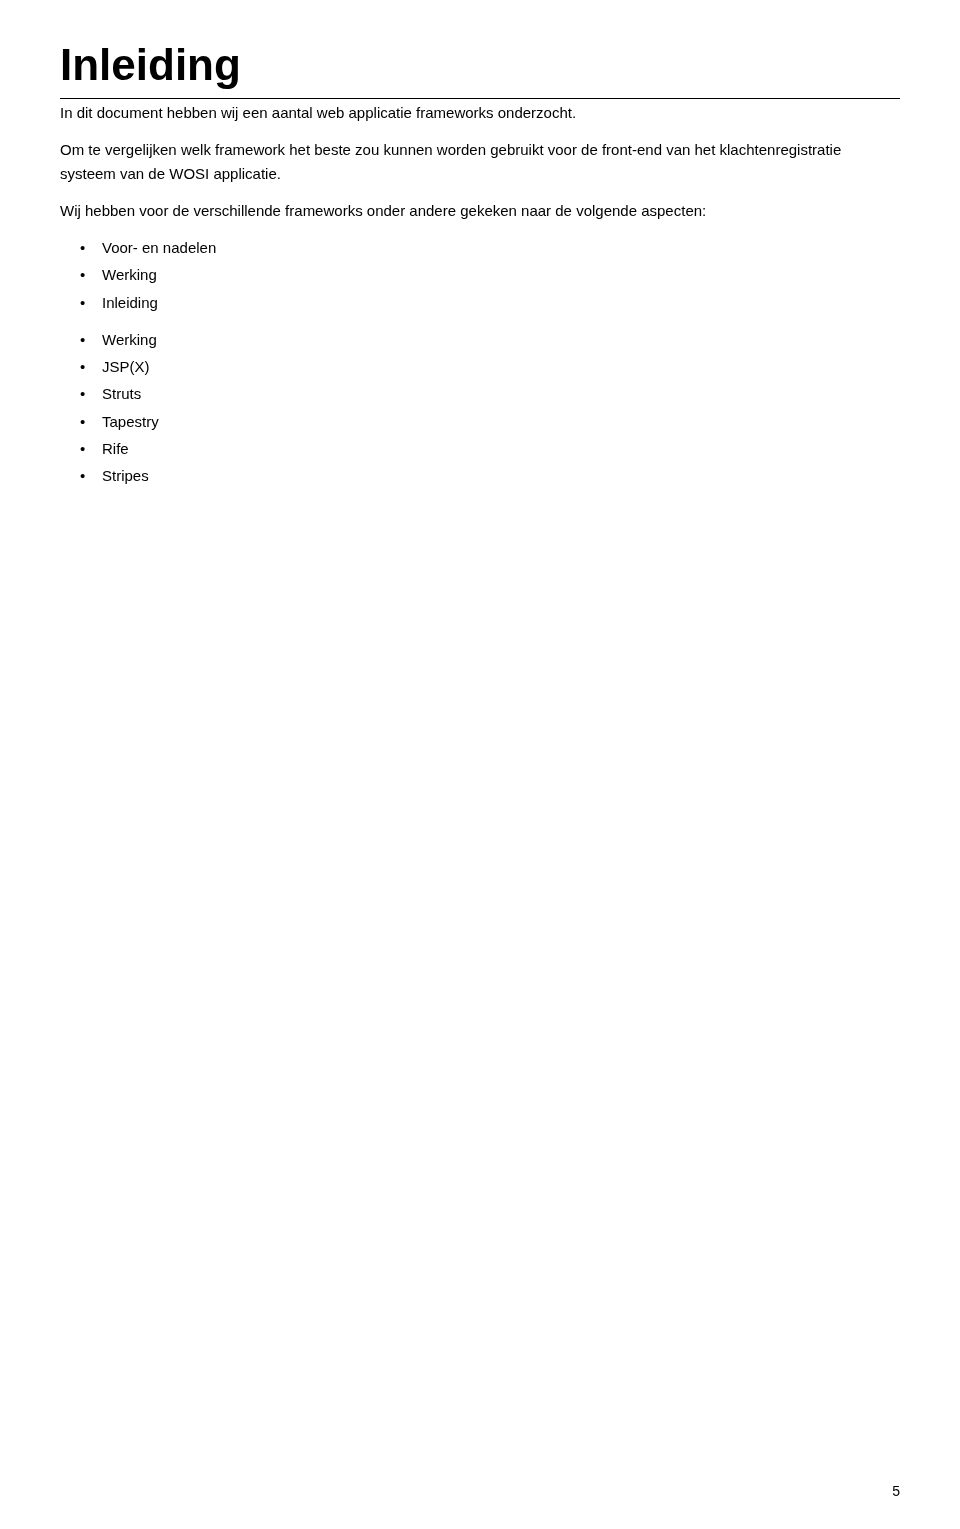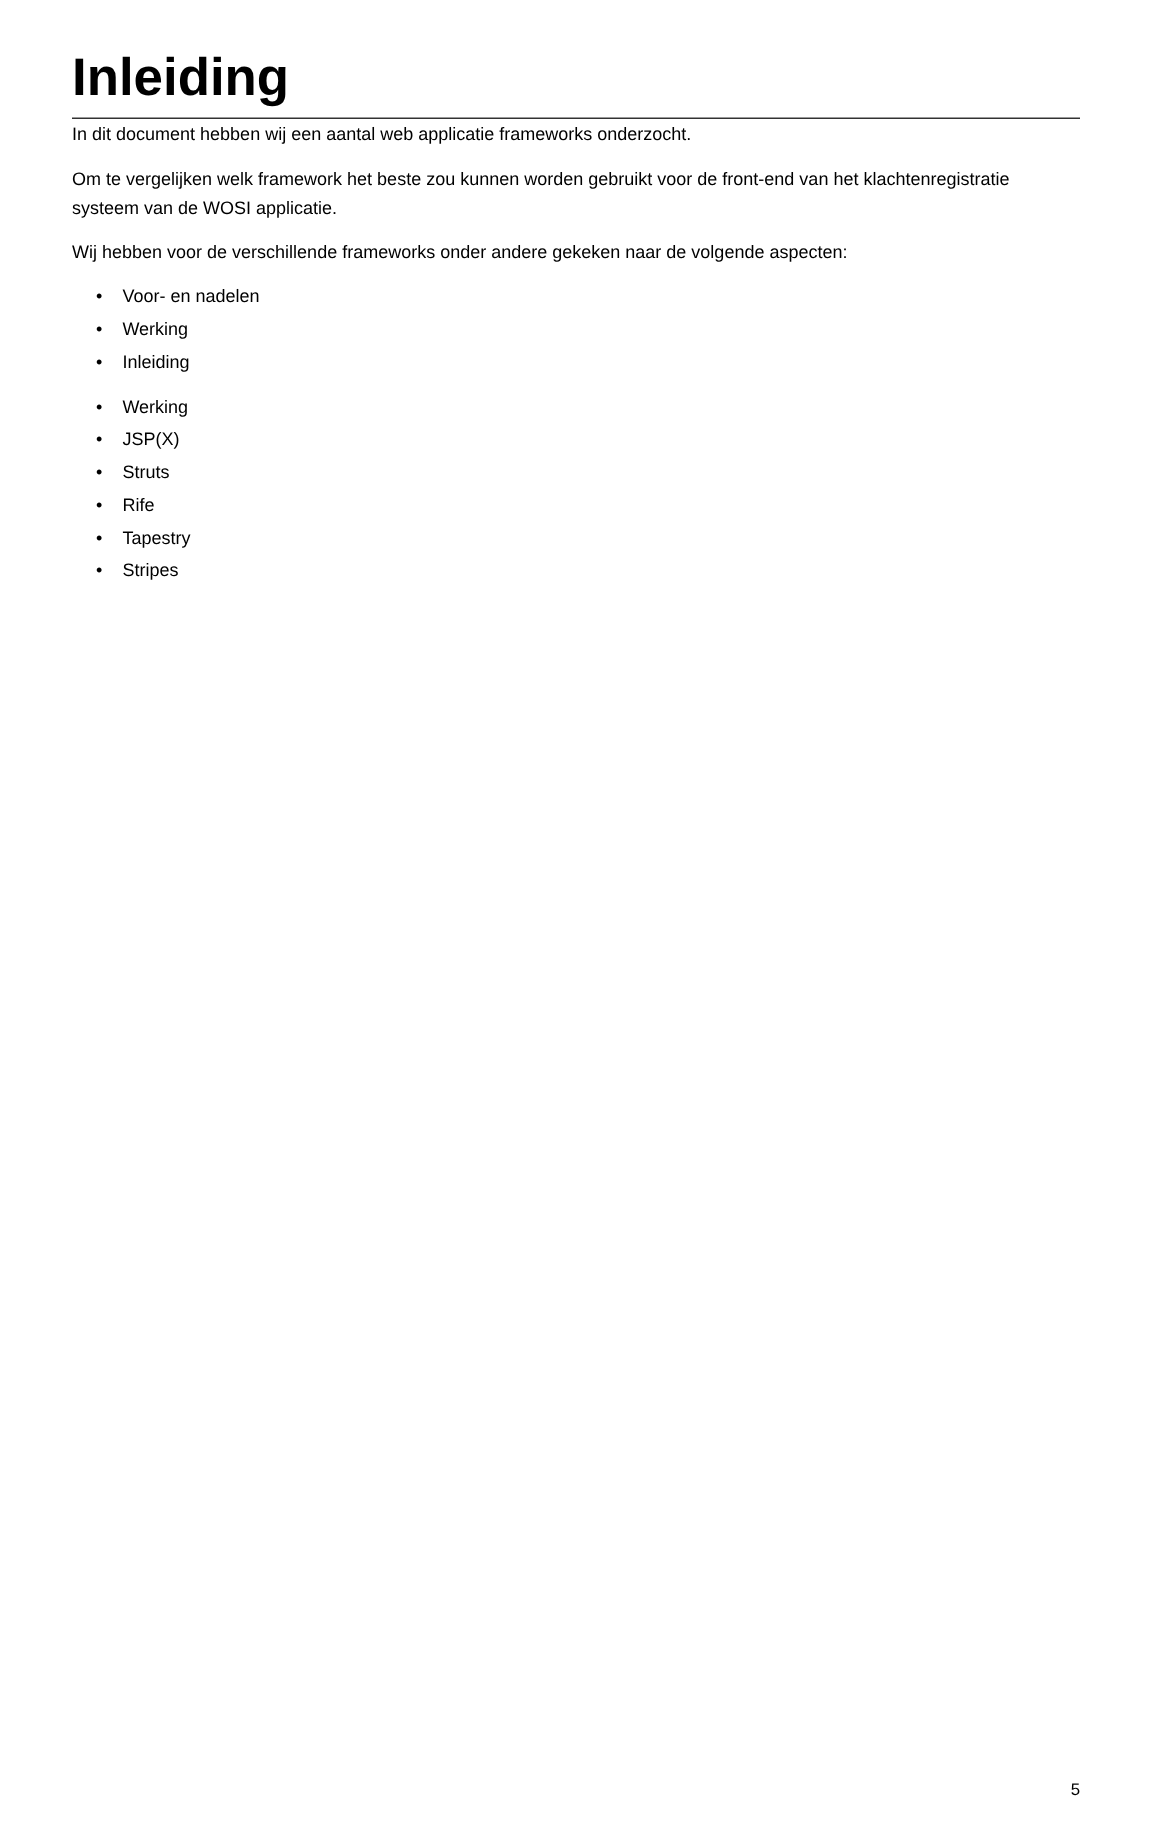--- a/index.html
+++ b/index.html
@@ -91,22 +91,22 @@
       <li>Voor- en nadelen</li>
       <li>Werking</li>
       <li>Inleiding</li>
     </ul>
 
 
     <ul class="bullet-list">
       <li>Werking</li>
       <li>JSP(X)</li>
       <li>Struts</li>
+      <li>Tapestry</li>
       <li>Rife</li>
-      <li>Tapestry</li>
       <li>Stripes</li>
     </ul>
 
   </div>
 
 </div>
 
 <div class="page-number">5</div>
 
 </body></html>

